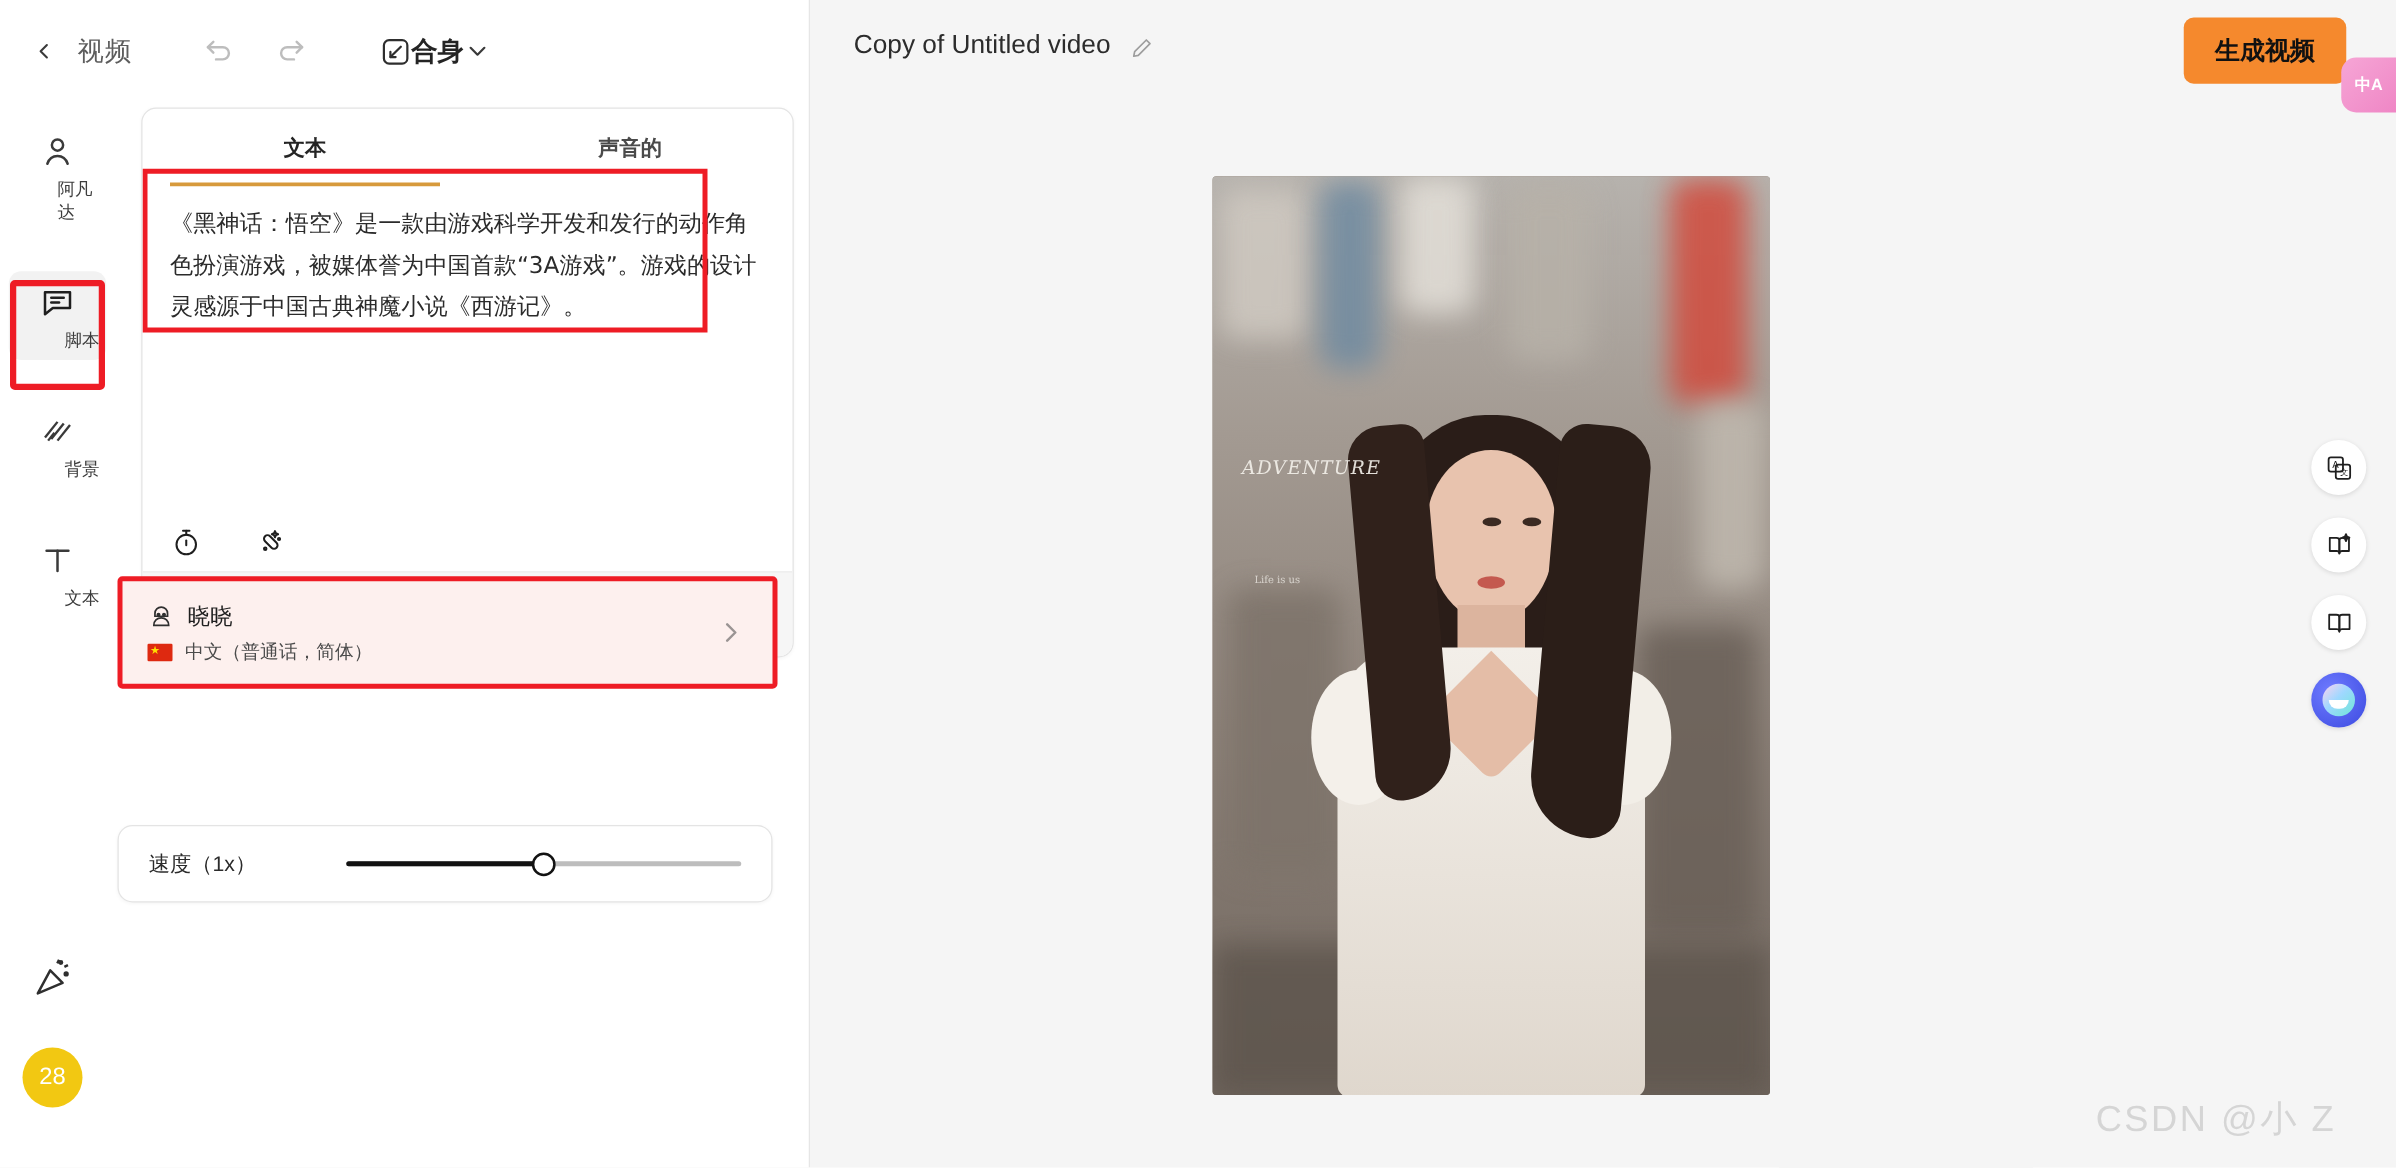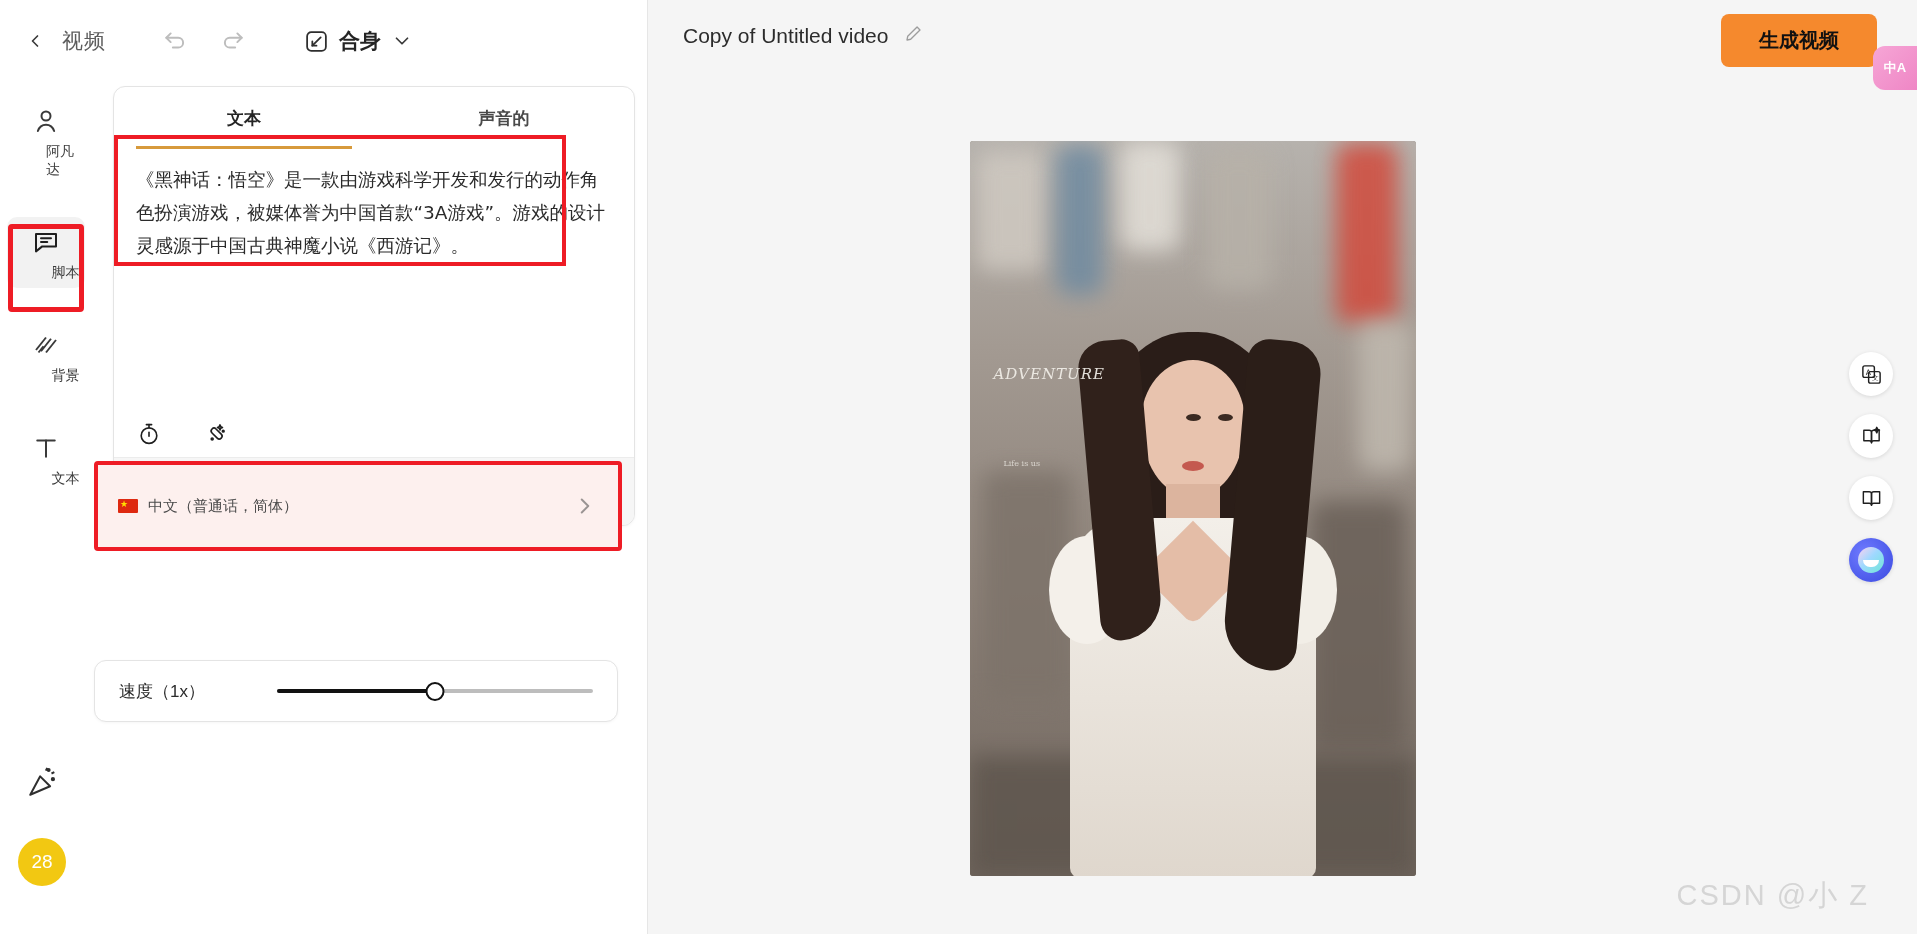--- a/index.html
+++ b/index.html
@@ -17,21 +17,21 @@
     width:648px; height:100%; background:#ffffff;
     border-right:1px solid #e6e6e6; position:relative; flex:0 0 648px;
   }
   .topbar { height:82px; display:flex; align-items:center; padding-left:18px; gap:0; }
   .back-btn { width:34px; height:34px; display:flex; align-items:center; justify-content:center; cursor:pointer; }
   .back-btn svg { width:20px; height:20px; }
   .topbar-title { font-size:21px; color:#5d5d5d; margin-left:10px; letter-spacing:1px; }
   .undo-group { display:flex; align-items:center; gap:28px; margin-left:54px; }
   .icon-btn { width:30px; height:30px; display:flex; align-items:center; justify-content:center; cursor:pointer; }
   .icon-btn svg { width:26px; height:26px; }
-  .fit-group { display:flex; align-items:center; gap:10px; margin-left:56px; cursor:pointer; }
+  .fit-group { display:flex; align-items:center; margin-left:56px; cursor:pointer; }
   .fit-label { font-size:21px; font-weight:bold; color:#242424; }
   .chev { width:22px; height:22px; }
 
   
   .rail { position:absolute; left:0; top:82px; bottom:0; width:92px; padding-top:14px; }
   .rail-item {
     width:78px; margin:0 auto 32px auto; padding:10px 0 6px 0;
     display:flex; flex-direction:column; align-items:center; gap:7px;
     border-radius:10px; cursor:pointer; position:relative;
   }
@@ -113,25 +113,25 @@
   .speed-label { font-size:17px; color:#2b2b2b; }
   .slider { margin-left:24px; flex:1; height:20px; position:relative; display:flex; align-items:center; cursor:pointer; }
   .slider-track { position:absolute; left:0; right:0; height:4px; background:#bdbdbd; border-radius:2px; }
   .slider-fill { position:absolute; left:0; width:50%; height:4px; background:#121212; border-radius:2px; }
   .slider-thumb { position:absolute; left:50%; transform:translateX(-50%); width:19px; height:19px;
                   border-radius:50%; background:#fff; border:2px solid #121212; }
 
   
   .right-area { position:relative; flex:1; background:#f5f5f5; }
   .header-right { position:absolute; top:0; left:0; right:0; height:82px; background:#f5f5f5; }
-  .doc-title-wrap { position:absolute; left:35px; top:24px; display:flex; align-items:flex-start; gap:16px; }
+  .doc-title-wrap { position:absolute; left:35px; top:24px; display:flex; align-items:flex-end; gap:16px; }
   .doc-title { font-size:21px; color:#2c2c2c; }
   .edit-ic { width:19px; height:19px; opacity:.6; cursor:pointer; }
   .generate-btn {
-    position:absolute; right:40px; top:14px; width:156px; height:53px; border-radius:8px;
+    position:absolute; right:40px; top:14px; width:130px; height:53px; border-radius:8px;
     background:#f5892d; color:#111; font-size:20px; font-weight:bold;
     display:flex; align-items:center; justify-content:center; cursor:pointer; border:none;
   }
   .translate-fab {
     position:absolute; right:0px; top:46px; width:44px; height:44px; border-radius:12px 0 0 12px;
     background:linear-gradient(135deg,#f6a6d6,#ef86c5); display:flex; align-items:center;
     justify-content:center; cursor:pointer; color:#fff; font-size:13px; font-weight:bold;
   }
 
   .canvas-wrap { position:absolute; left:0; right:0; top:82px; bottom:0; display:flex;
@@ -308,20 +308,29 @@
         </div>
 
         <div class="script-highlight"></div>
       </div>
     </div>
 
     <div class="voice-wrap">
       <div class="voice-card">
         <div class="voice-inner">
           <div class="voice-line">
+            <svg class="avatar-ic" viewBox="0 0 24 24" fill="none" stroke="#2f2f2f" stroke-width="1.5">
+                <path d="M5.5 20c0-4 2.9-6.5 6.5-6.5s6.5 2.5 6.5 6.5z"></path>
+                <path d="M6.5 9.5a5.5 5.5 0 0 1 11 0v2.5h-11z"></path>
+                <circle cx="9.6" cy="10.6" r="1" fill="#2f2f2f"></circle>
+                <circle cx="14.4" cy="10.6" r="1" fill="#2f2f2f"></circle>
+              </svg>
+            <span class="voice-name">晓晓</span>
+          </div>
+          <div class="voice-line">
             <span class="flag"></span>
             <span class="voice-lang">中文（普通话，简体）</span>
           </div>
         </div>
         <svg class="voice-chev" viewBox="0 0 24 24" fill="none" stroke="#4a4a4a" stroke-width="1.8" stroke-linecap="round" stroke-linejoin="round">
             <polyline points="9 6 15 12 9 18"></polyline>
           </svg>
       </div>
     </div>
 

